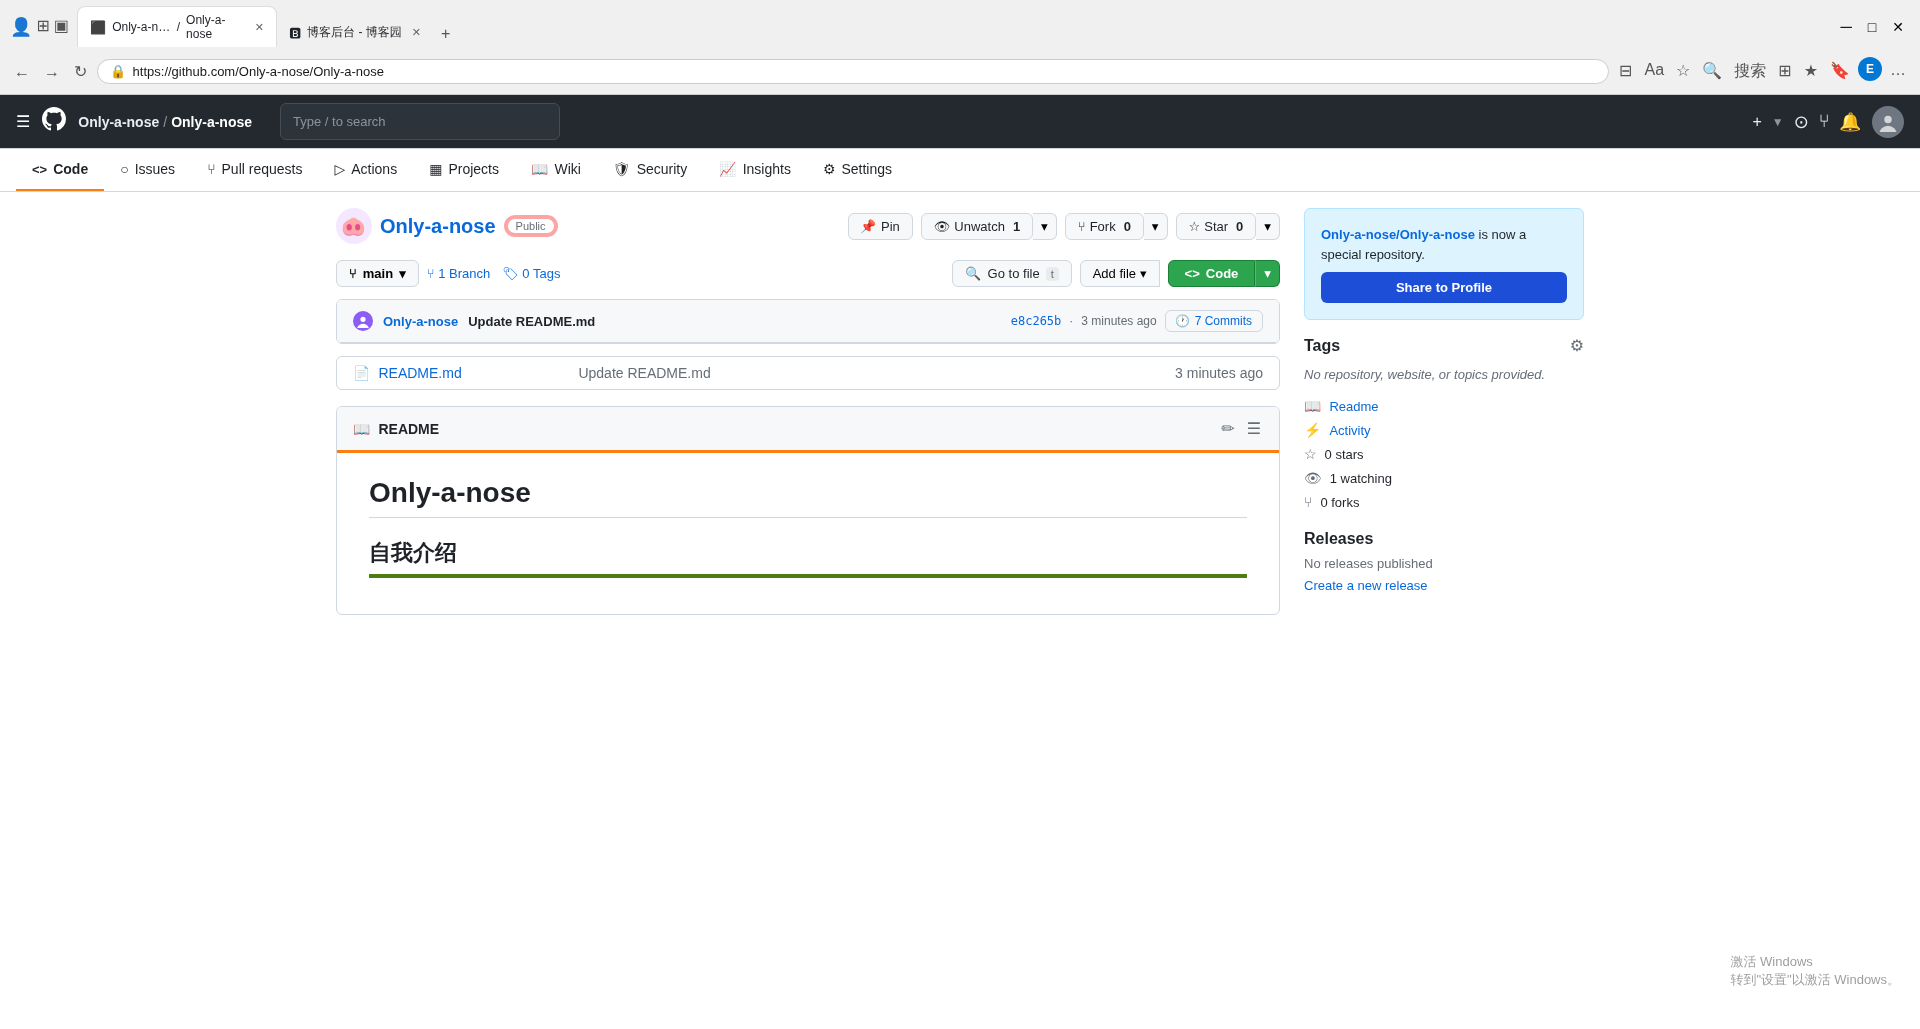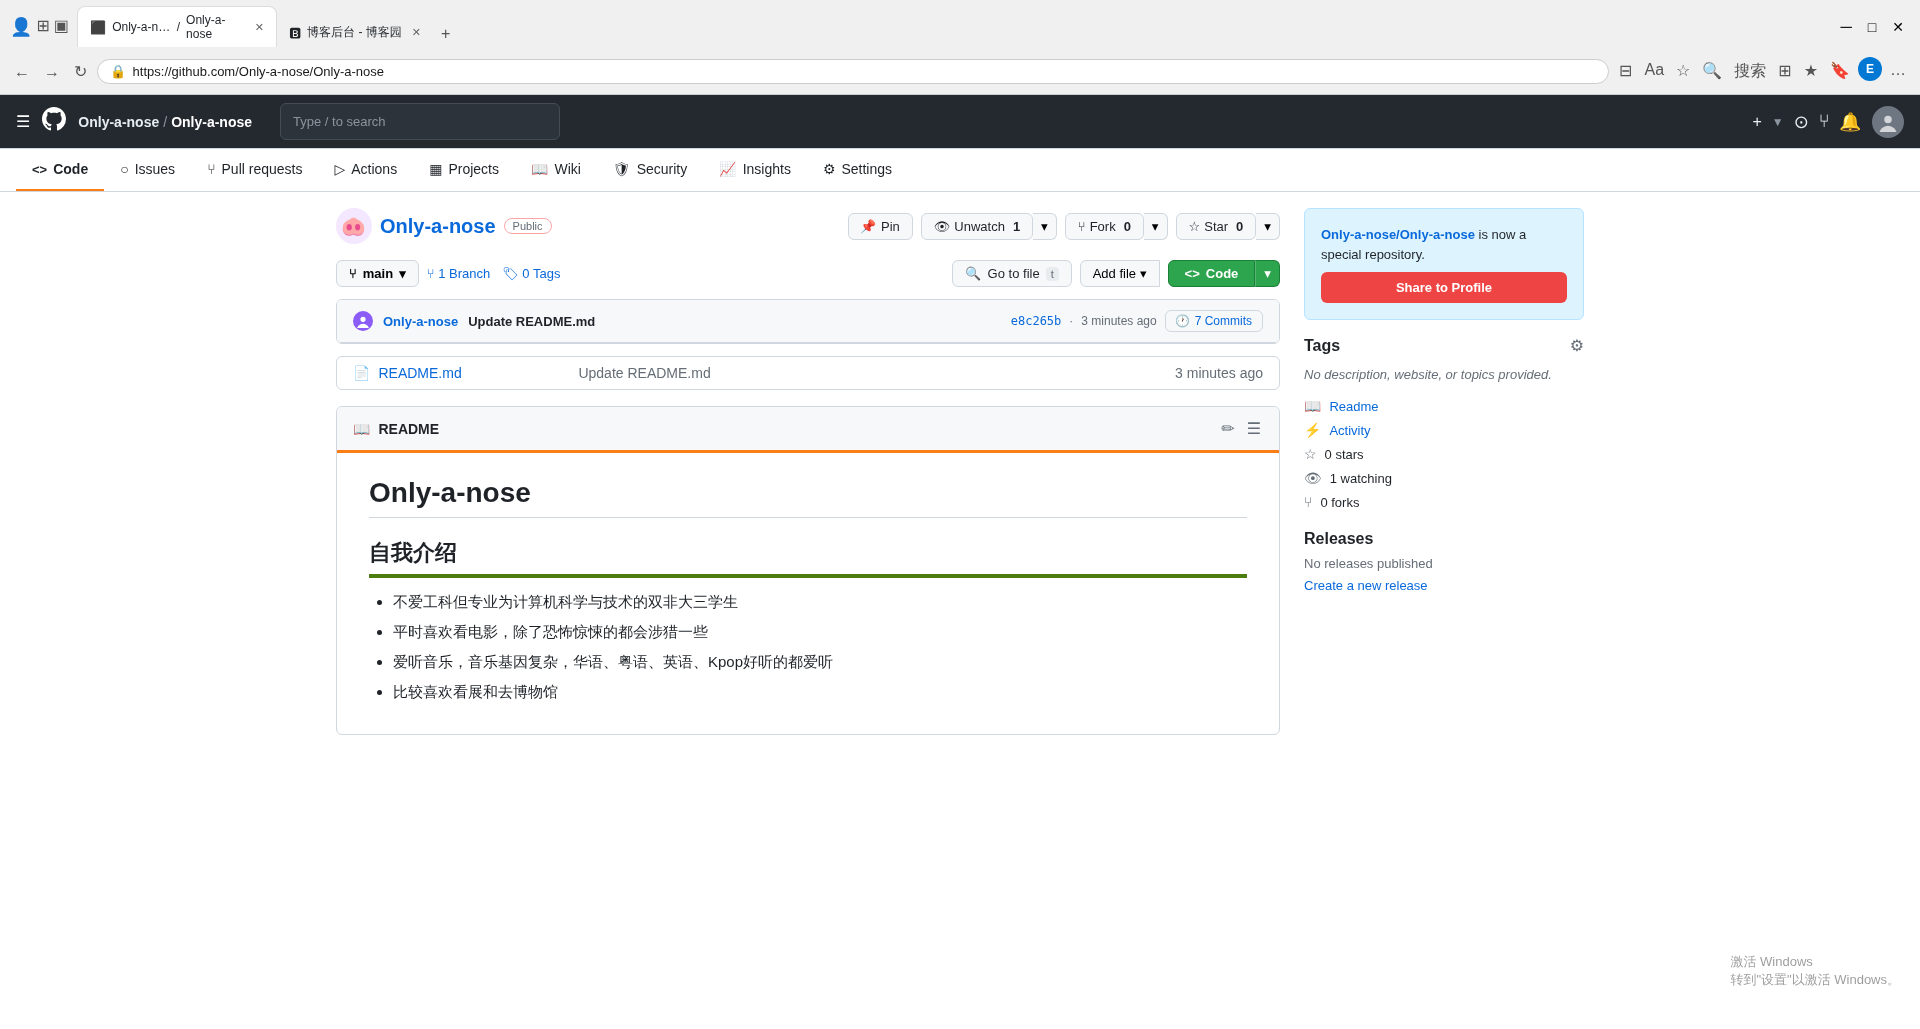--- a/index.html
+++ b/index.html
@@ -42,21 +42,21 @@
 
     
     .repo-main { max-width: 1280px; margin: 0 auto; padding: 16px; display: flex; gap: 24px; }
     
     
     .repo-left { flex: 1; min-width: 0; }
     
     
     .repo-meta { display: flex; align-items: center; gap: 8px; margin-bottom: 16px; }
     .repo-name-title { font-size: 20px; font-weight: 600; color: #0969da; }
-    .repo-public-badge { font-size: 11px; border: 1px solid #fca5a5; border-radius: 20px; padding: 1px 8px; color: #656d76; font-weight: 500; }
+    .repo-public-badge { font-size: 11px; border: 4px solid #fca5a5; border-radius: 20px; padding: 1px 8px; color: #656d76; font-weight: 500; }
     .repo-actions { display: flex; align-items: center; gap: 8px; margin-left: auto; }
     .repo-action-btn { display: flex; align-items: center; gap: 4px; padding: 5px 12px; border: 1px solid #d0d7de; border-radius: 6px; background: #f6f8fa; color: #1f2328; font-size: 13px; cursor: pointer; }
     .repo-action-chevron { padding: 5px 8px; border: 1px solid #d0d7de; border-left: none; border-radius: 0 6px 6px 0; background: #f6f8fa; cursor: pointer; }
 
     
     .branch-bar { display: flex; align-items: center; gap: 8px; margin-bottom: 12px; }
     .branch-selector { display: flex; align-items: center; gap: 6px; padding: 5px 12px; border: 1px solid #d0d7de; border-radius: 6px; background: #f6f8fa; cursor: pointer; font-size: 13px; font-weight: 600; }
     .branch-info { display: flex; align-items: center; gap: 12px; font-size: 13px; color: #656d76; }
     .branch-link { color: #0969da; text-decoration: none; cursor: pointer; }
     .branch-bar-right { margin-left: auto; display: flex; gap: 8px; }
@@ -97,21 +97,21 @@
     .readme-body ul { padding-left: 24px; }
     .readme-body li { margin: 6px 0; font-size: 15px; line-height: 1.6; }
 
     
     .repo-right { width: 280px; flex-shrink: 0; }
 
     
     .special-repo-box { background: #ddf4ff; border: 1px solid #b6e3ff; border-radius: 6px; padding: 16px; margin-bottom: 16px; }
     .special-repo-box p { font-size: 13px; line-height: 1.5; margin-bottom: 8px; }
     .special-repo-box p strong { color: #0969da; }
-    .share-btn { background: #ef4444; color: #fff; border: none; border-radius: 6px; padding: 8px 16px; font-size: 13px; font-weight: 600; cursor: pointer; width: 100%; }
+    .share-btn { background: #1d4ed8; color: #fff; border: none; border-radius: 6px; padding: 8px 16px; font-size: 13px; font-weight: 600; cursor: pointer; width: 100%; }
 
     
     .about-section { margin-bottom: 16px; }
     .about-header { display: flex; align-items: center; justify-content: space-between; margin-bottom: 12px; }
     .about-title { font-size: 16px; font-weight: 600; }
     .about-gear { color: #656d76; cursor: pointer; font-size: 16px; }
     .about-desc { color: #656d76; font-style: italic; font-size: 13px; margin-bottom: 12px; }
     .about-link { display: flex; align-items: center; gap: 8px; padding: 4px 0; font-size: 13px; color: #1f2328; cursor: pointer; }
     .about-link-icon { color: #656d76; font-size: 14px; }
     .about-link-text { color: #0969da; text-decoration: none; }
@@ -371,46 +371,40 @@
           <span>README</span>
         </div>
         <div class="readme-actions">
           <button class="readme-icon-btn">✏</button>
           <button class="readme-icon-btn">☰</button>
         </div>
       </div>
       <div class="readme-body">
         <h1>Only-a-nose</h1>
         <h2>自我介绍</h2>
-        <ul>
-          <li>不爱工科但专业为计算机科学与技术的双非大三学生</li>
-          <li>平时喜欢看电影，除了恐怖惊悚的都会涉猎一些</li>
-          <li>爱听音乐，音乐基因复杂，华语、粤语、英语、Kpop好听的都爱听</li>
-          <li>比较喜欢看展和去博物馆</li>
-        </ul>
       </div>
     </div>
   </div>
 
   <div class="repo-right">
 
     <div class="special-repo-box">
       <p>
         <strong>Only-a-nose/Only-a-nose</strong>
         <span> is now a special repository.</span>
       </p>
       <button class="share-btn">Share to Profile</button>
     </div>
 
     <div class="about-section">
       <div class="about-header">
         <span class="about-title">Tags</span>
         <span class="about-gear">⚙</span>
       </div>
-      <p class="about-desc">No description, website, or topics provided.</p>
+      <p class="about-desc">No repository, website, or topics provided.</p>
 
       <div class="about-link">
         <span class="about-link-icon">📖</span>
         <a class="about-link-text">Readme</a>
       </div>
       <div class="about-link">
         <span class="about-link-icon">⚡</span>
         <a class="about-link-text">Activity</a>
       </div>
       <div class="about-link">

